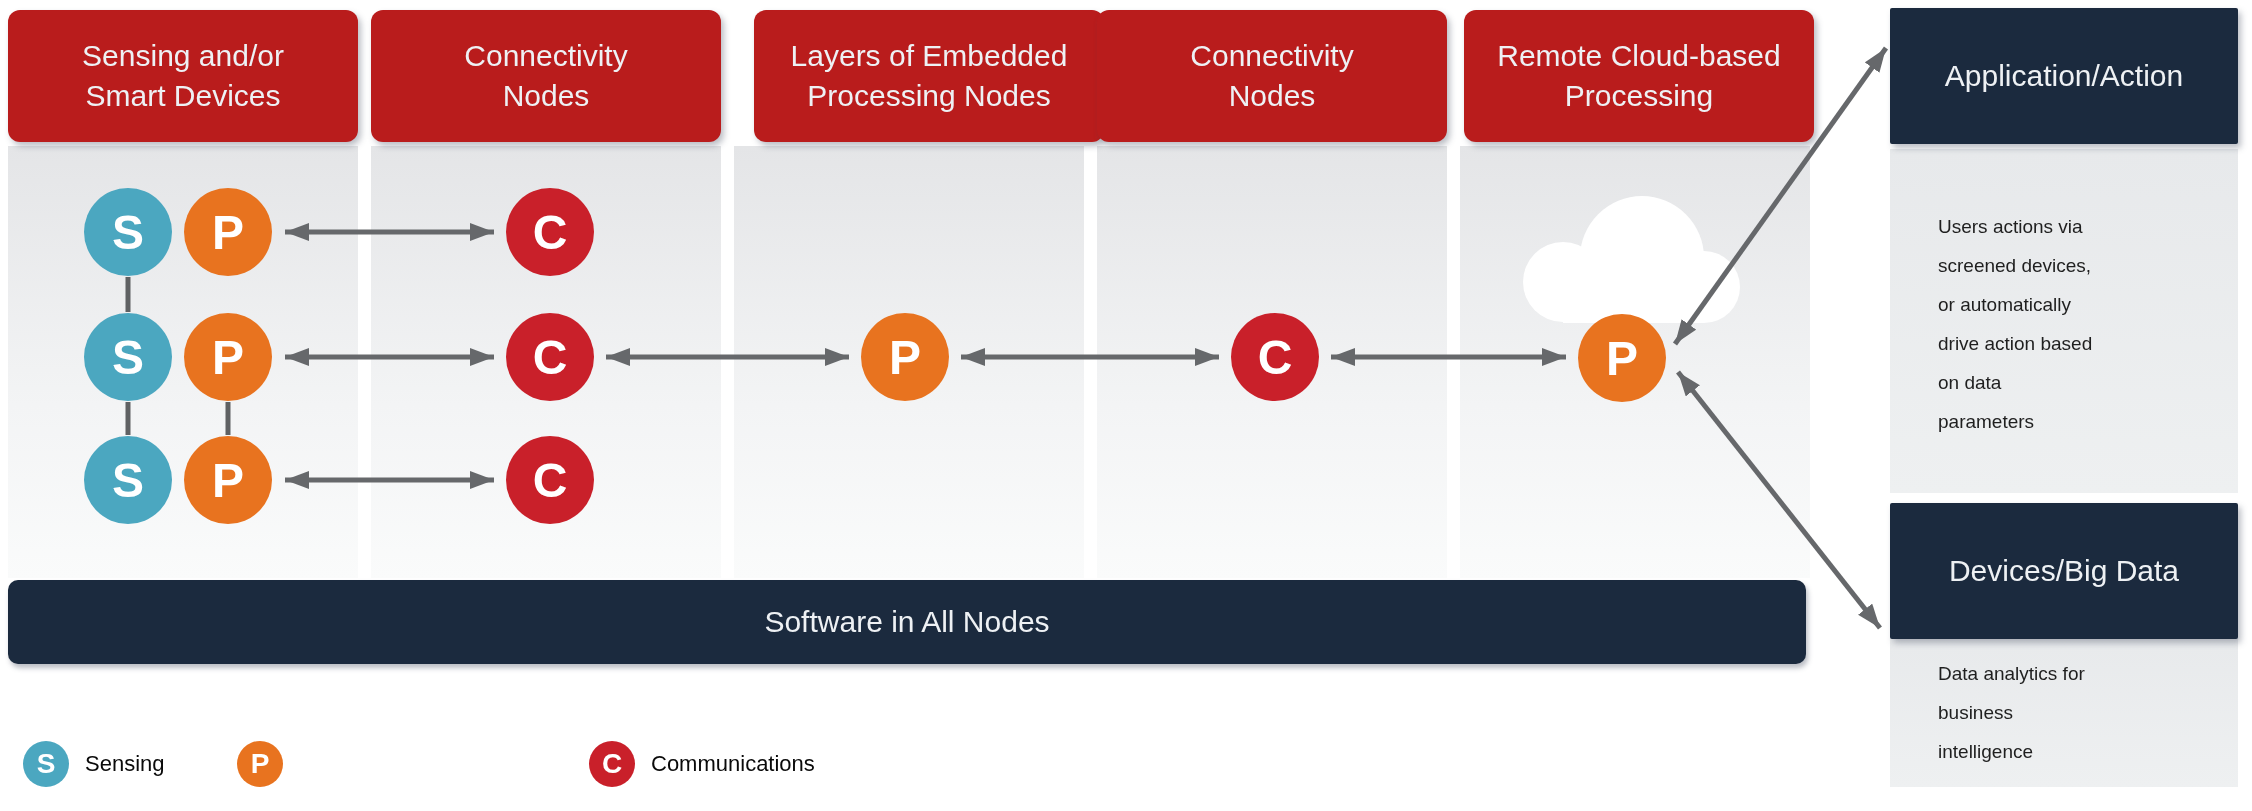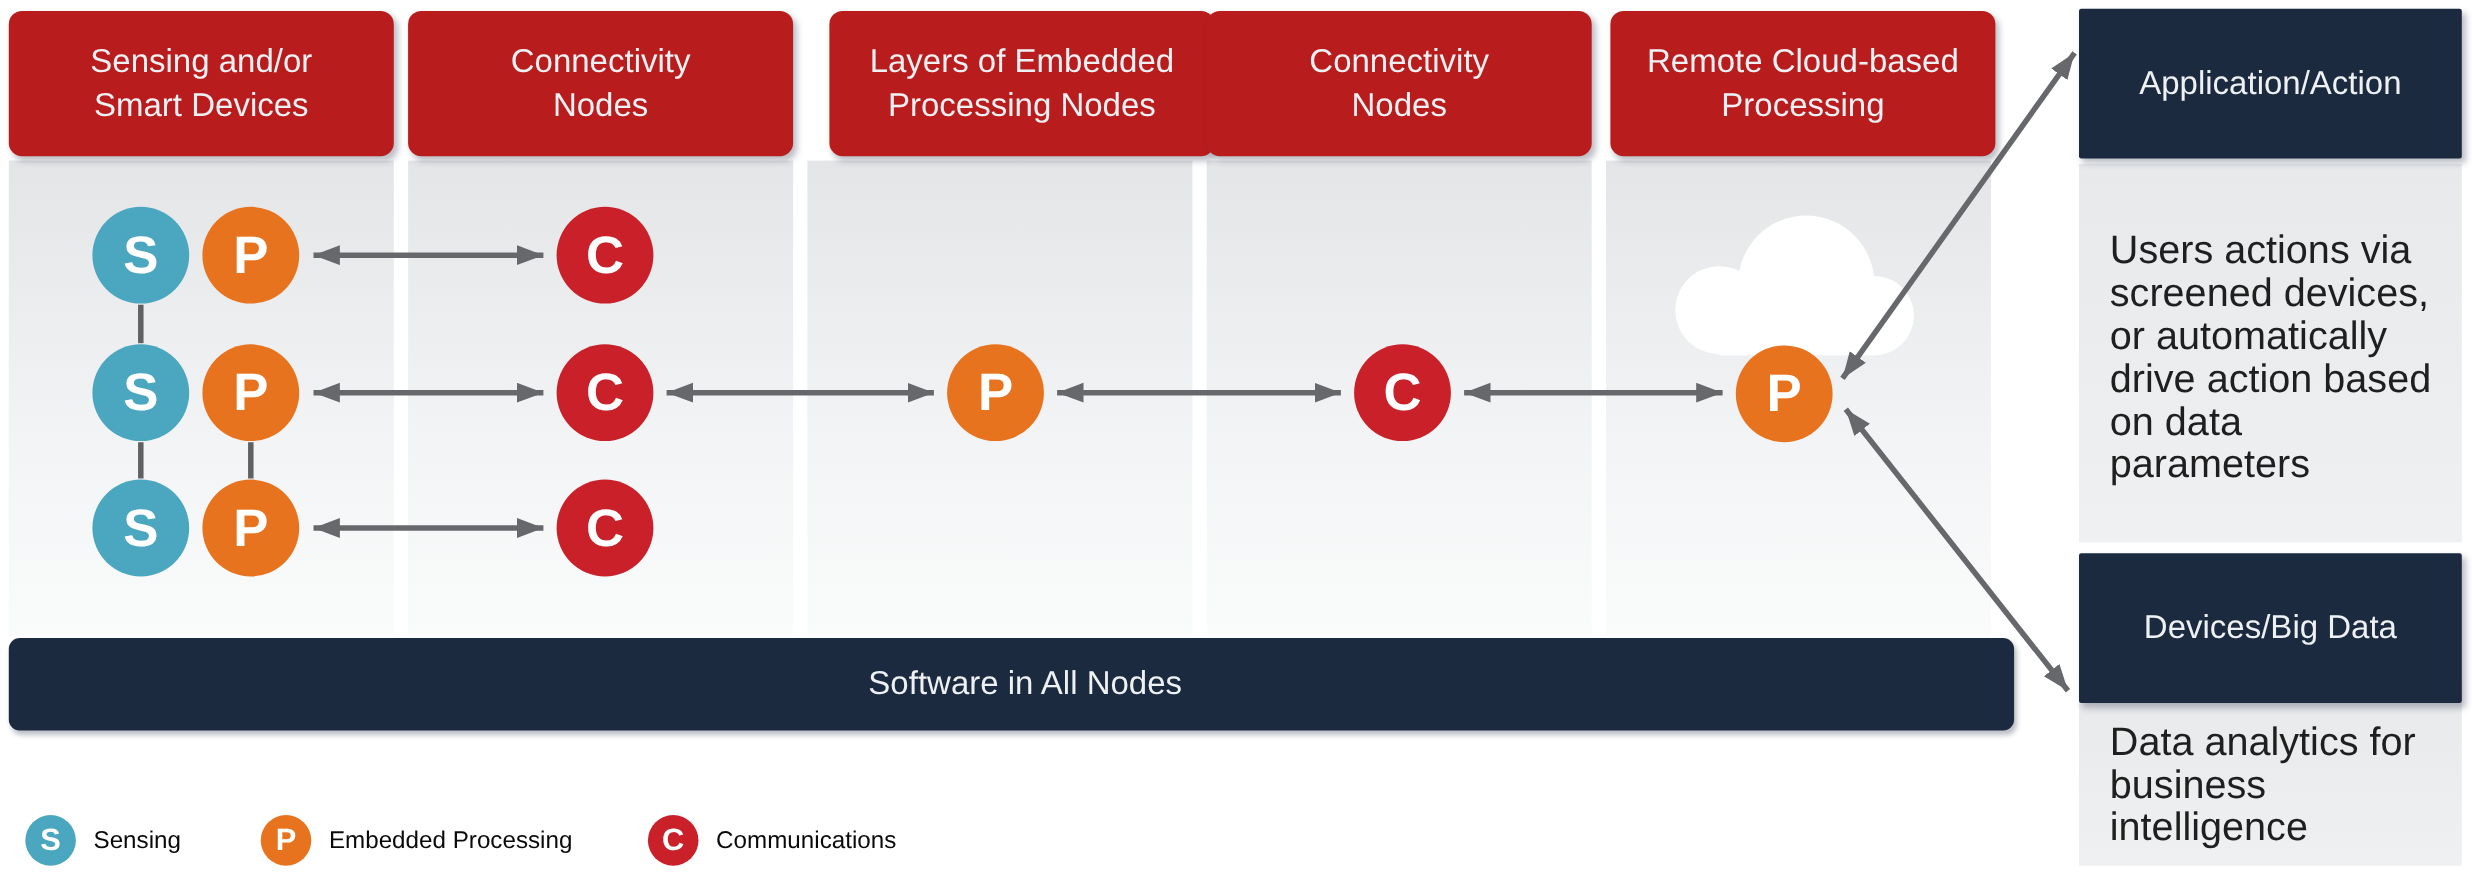--- a/index.html
+++ b/index.html
@@ -18,36 +18,36 @@
     position:absolute;top:146px;height:432px;width:350px;
     background:linear-gradient(#e4e5e7,#f3f4f5 60%,#fafbfb);
     z-index:0;
   }
   
   .footer-bar{
     position:absolute;left:8px;top:580px;width:1798px;height:84px;
     background:#1b2a3e;border-radius:10px;
     box-shadow:2px 4px 5px rgba(60,70,90,.35);
     display:flex;align-items:center;justify-content:center;
-    color:#eef1f4;font-size:30px;z-index:3;padding-left:25px;
+    color:#eef1f4;font-size:30px;z-index:3;
   }
 
   
   .rp-header{
     position:absolute;left:1890px;width:348px;height:136px;
     background:#1b2a3e;border-radius:2px;
     box-shadow:3px 4px 6px rgba(60,70,90,.35);
     display:flex;align-items:center;justify-content:center;
     color:#eef1f4;font-size:30px;z-index:3;
   }
   .rp-body{
     position:absolute;left:1890px;width:348px;
     background:linear-gradient(#e7e9eb,#eef0f1);
-    color:#1f1f1f;font-size:36px;line-height:39px;
-    white-space:pre-line;box-sizing:border-box;padding-left:28px;
+    color:#1f1f1f;font-size:19px;line-height:39px;
+    white-space:pre-line;box-sizing:border-box;padding-left:48px;
     z-index:1;
   }
 
   
   .node{
     position:absolute;width:88px;height:88px;border-radius:50%;
     display:flex;align-items:center;justify-content:center;
     color:#ffffff;font-size:48px;font-weight:bold;z-index:4;
   }
   .node-s{background:#4ba7c0;}
@@ -145,18 +145,17 @@
 <div class="node node-c" style="left:1231px;top:313px">C</div>
 
 <div class="node node-p" style="left:1578px;top:314px">P</div>
 
 <div class="legend-item" style="left:23px">
   <div class="legend-dot" style="background:#4ba7c0">S</div>
   <div class="legend-label">Sensing</div>
 </div>
 <div class="legend-item" style="left:237px">
   <div class="legend-dot" style="background:#e8731f">P</div>
-  <div class="legend-label">Embedded Processing</div>
 </div>
 <div class="legend-item" style="left:589px">
   <div class="legend-dot" style="background:#c9202a">C</div>
   <div class="legend-label">Communications</div>
 </div>
 
 </body></html>

